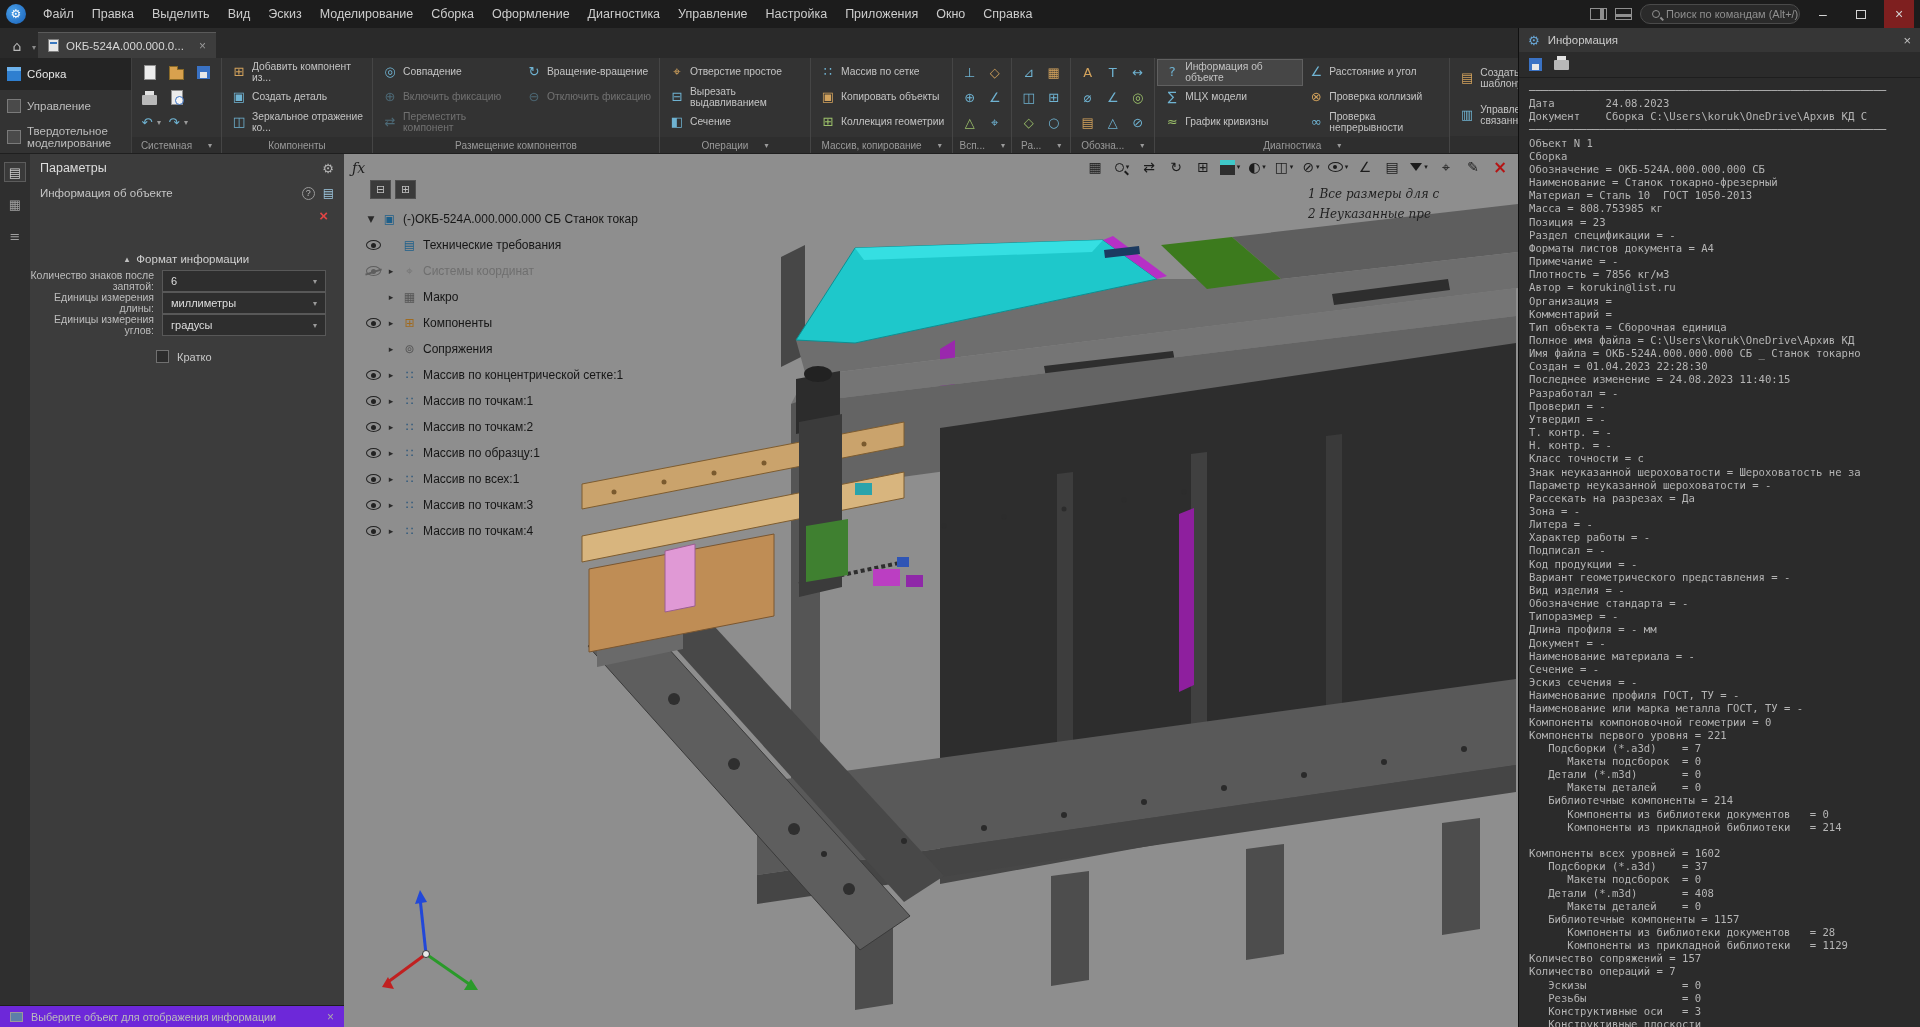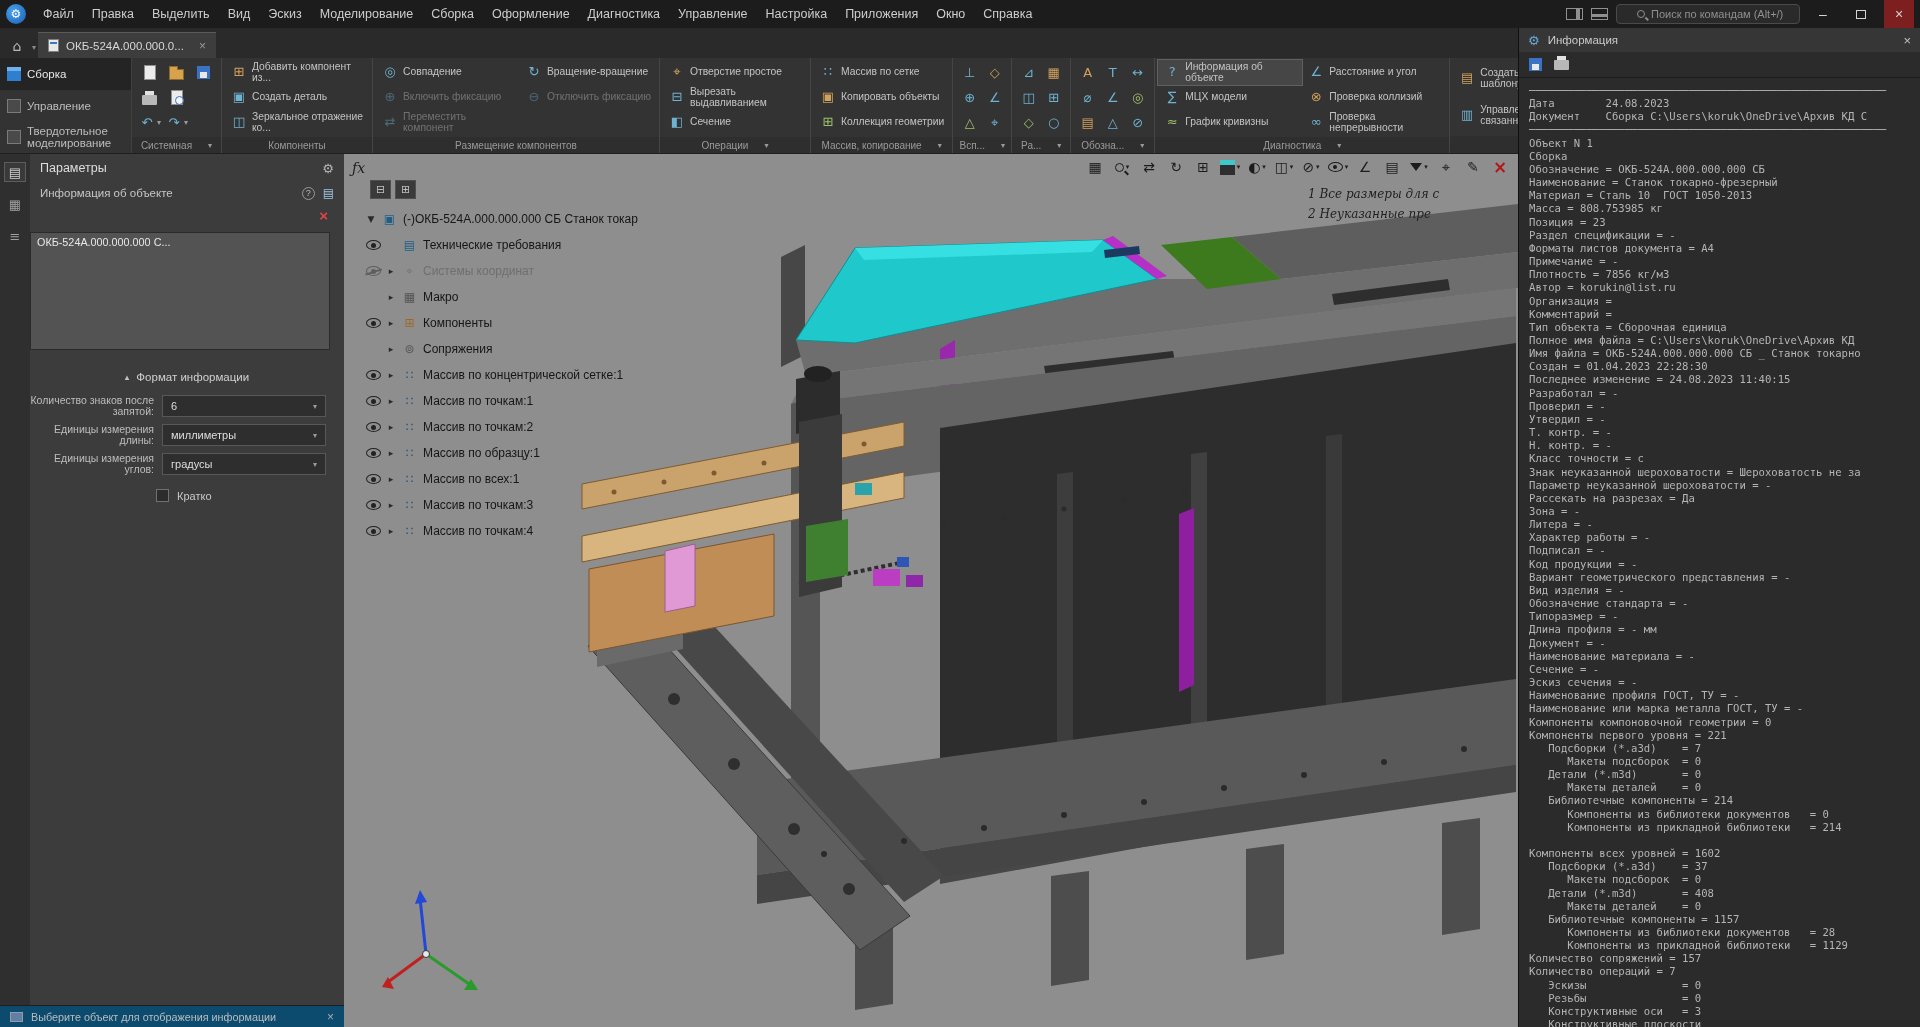--- a/index.html
+++ b/index.html
@@ -8,21 +8,21 @@
 #app{position:relative;width:1920px;height:1027px;background:#1d1d1d}
 
 
 .menubar{height:28px;background:#1c1c1c;display:flex;align-items:center;padding:0 6px;color:#cdcdcd;font-size:12.5px}
 .logo{width:20px;height:20px;border-radius:50%;background:radial-gradient(circle at 35% 35%,#4aa0e8,#1760b8);display:flex;align-items:center;justify-content:center;color:#fff;font-size:12px;margin-right:8px;font-family:"DejaVu Sans",sans-serif}
 .mitem{padding:0 9px;line-height:28px;white-space:nowrap}
 .mb-right{margin-left:auto;display:flex;align-items:center;gap:8px}
 .winic{width:17px;height:12px;border:1px solid #8f8f8f;position:relative}
 .winic.v::after{content:'';position:absolute;right:2px;top:0;bottom:0;width:4px;background:#8f8f8f}
 .winic.b::after{content:'';position:absolute;left:0;right:0;bottom:2px;height:3px;background:#8f8f8f}
-.search{width:184px;height:20px;background:#2a2a2a;border:1px solid #4a4a4a;border-radius:4px;display:flex;align-items:center;padding:0 20px;gap:6px;color:#8f8f8f;font-size:11px;white-space:nowrap;overflow:hidden}
+.search{width:160px;height:20px;background:#2a2a2a;border:1px solid #4a4a4a;border-radius:10px;display:flex;align-items:center;padding:0 11px;gap:6px;color:#8f8f8f;font-size:11px;white-space:nowrap;overflow:hidden}
 .mag{width:8px;height:8px;border:1.5px solid #8f8f8f;border-radius:50%;position:relative;flex:none}
 .mag::after{content:'';position:absolute;left:7px;top:7px;width:4px;height:1.5px;background:#8f8f8f;transform:rotate(45deg)}
 .wbtn{width:30px;height:28px;display:flex;align-items:center;justify-content:center;color:#d4d4d4;font-size:14px}
 .wbtn .maxic{width:10px;height:9px;border:1px solid #d4d4d4}
 .wbtn.close{background:#7e1f1f}
 
 
 .left-col{position:absolute;left:0;top:28px;width:1518px;height:999px;display:flex;flex-direction:column}
 .info-panel{position:absolute;right:0;top:28px;width:402px;height:999px;background:#2b2b2b;border-left:1px solid #101010;display:flex;flex-direction:column}
 
@@ -84,26 +84,26 @@
 .p-sub .right{margin-left:auto;display:flex;gap:8px;align-items:center}
 .helpc{width:13px;height:13px;border:1px solid #9a9a9a;border-radius:50%;color:#b9b9b9;font-size:9px;display:flex;align-items:center;justify-content:center}
 .lay{font-family:"DejaVu Sans",sans-serif;color:#9ec8e0;font-size:12px}
 .xrow{height:22px;display:flex;justify-content:flex-end;align-items:center;padding:0 16px}
 .redx{color:#e04545;font-weight:bold;font-size:15px}
 .obj-row{display:flex;margin-top:6px;padding-right:14px}
 .obj-label{width:112px;text-align:right;color:#bdbdbd;font-size:10.8px;padding:3px 7px 0 0;flex:none}
 .obj-list{flex:1;height:118px;background:#535353;border:1px solid #2b2b2b;padding:3px 6px;color:#e8e8e8;font-size:10.8px;overflow:hidden;white-space:nowrap}
 .sec-head{margin-top:16px;height:22px;display:flex;align-items:center;justify-content:center;gap:7px;color:#d0d0d0;font-size:11.5px}
 .sec-head .cv{font-size:9px;color:#c0c0c0}
-.frm{display:flex;align-items:center;margin-top:7px;padding-right:18px}
+.frm{display:flex;align-items:center;padding-right:18px}
 .flabel{width:132px;text-align:right;color:#bdbdbd;font-size:10.5px;line-height:11px;padding-right:8px;flex:none}
 .select{flex:1;height:22px;background:#2e2e2e;border:1px solid #585858;display:flex;align-items:center;justify-content:space-between;padding:0 8px;color:#dedede;font-size:11px}
 .cbrow{margin-top:14px;padding-left:126px;display:flex;align-items:center;gap:8px;color:#c8c8c8;font-size:11px}
 .cbox{width:13px;height:13px;background:#2c2c2c;border:1px solid #707070}
-.pstatus{position:absolute;left:0;bottom:0;width:344px;height:22px;background:#0c4a6e;border-top:1px solid #1e1e1e;display:flex;align-items:center;gap:8px;padding:0 10px;color:#bcbcbc;font-size:10.8px}
+.pstatus{position:absolute;left:0;bottom:0;width:344px;height:22px;background:#6d28d9;border-top:1px solid #1e1e1e;display:flex;align-items:center;gap:8px;padding:0 10px;color:#bcbcbc;font-size:10.8px}
 .mon{width:13px;height:10px;border:1px solid #9a9a9a;background:#5d7fa8;flex:none}
 .pstatus .px{margin-left:auto;color:#aaa;font-size:12px}
 
 
 .viewport{flex:1;position:relative;background:#8e8e8e;overflow:hidden}
 .viewport svg{position:absolute;left:0;top:0}
 .fxbtn{position:absolute;left:8px;top:6px;color:#1e1e1e;font-size:14px;font-style:italic;font-family:"DejaVu Serif",serif}
 .vp-toolbar{position:absolute;top:2px;right:6px;display:flex;gap:3px;align-items:center}
 .vtb{height:22px;min-width:24px;display:flex;align-items:center;justify-content:center;gap:2px;color:#1c1c1c;font-size:14px;font-family:"DejaVu Sans",sans-serif}
 .vtb .cv{color:#1c1c1c;font-size:7px}
@@ -500,23 +500,20 @@
             <span>Информация об объекте</span>
             <span class="right">
               <span class="helpc">?</span>
               <span class="lay">▤</span>
             </span>
           </div>
           <div class="xrow">
               <span class="redx">×</span>
             </div>
           <div class="obj-row">
-            <div class="obj-list">
-              <span>ОКБ-524А.000.000.000 С...</span>
-            </div>
           </div>
           <div class="sec-head">
             <span class="cv">▴</span>
             <span>Формат информации</span>
           </div>
           <div class="frm">
             <span class="flabel">Количество знаков после запятой:</span>
             <div class="select">
               <span>6</span>
               <span class="cv">▾</span>

